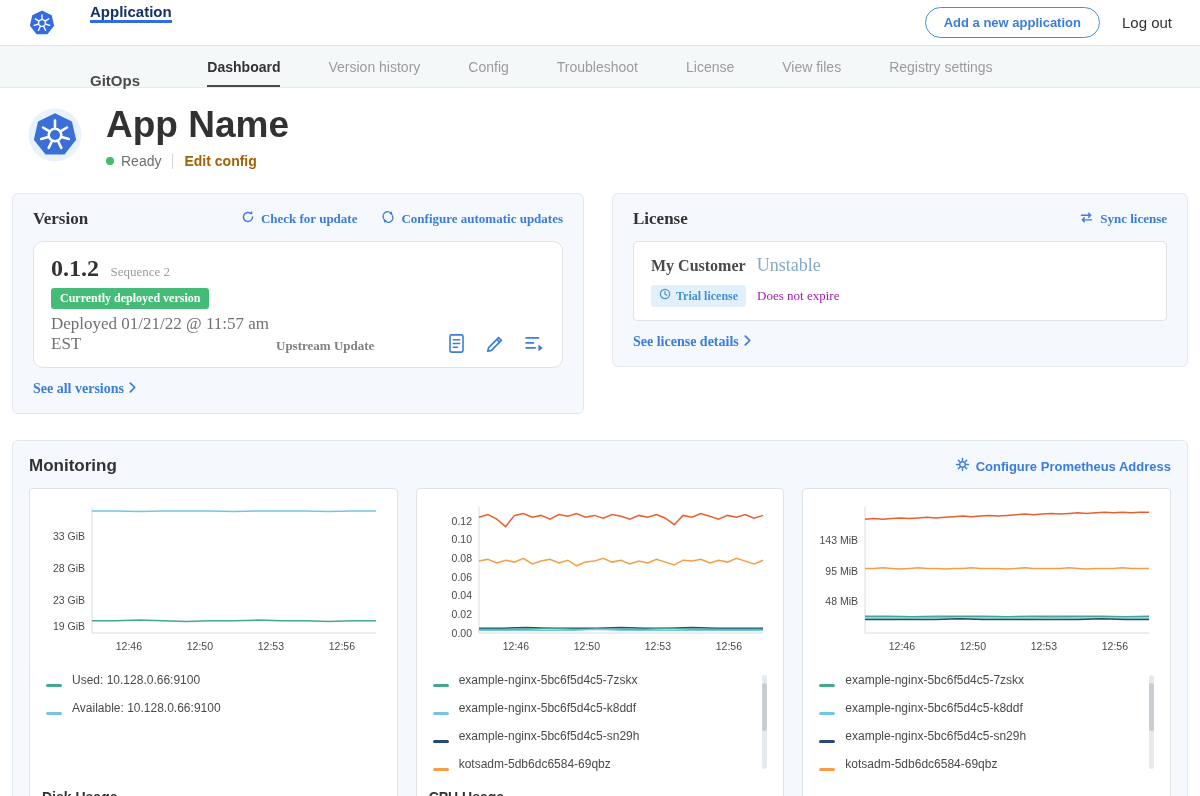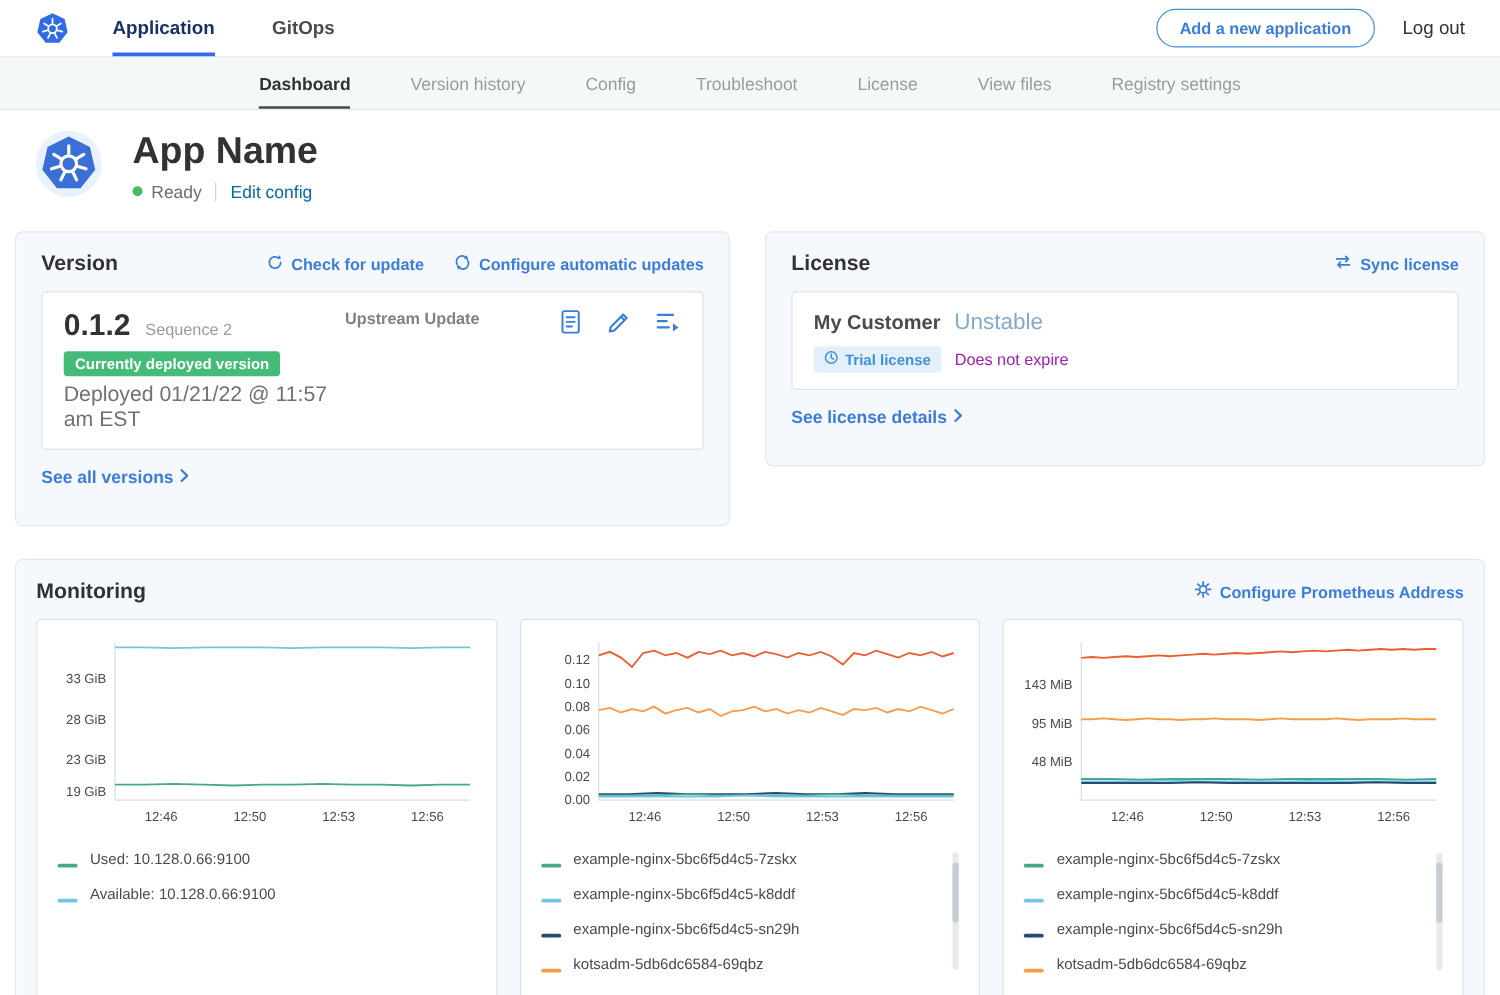--- a/index.html
+++ b/index.html
@@ -8,52 +8,52 @@
     width:1200px; height:796px; overflow:hidden;
     font-family:"Liberation Sans", sans-serif;
     color:#323232; background:#fff; font-size:14px;
   }
   a { cursor:pointer; text-decoration:none; }
 
   
   .topnav { height:46px; border-bottom:1px solid #e5e5e5; display:flex; align-items:stretch; justify-content:space-between; padding:0 28px; }
   .nav-left { display:flex; align-items:stretch; }
   .brand { display:flex; align-items:center; margin-right:34px; }
-  .top-tabs { display:flex; gap:46px; }
+  .top-tabs { display:flex; gap:46px;flex-direction:column; }
   .top-tab { display:flex; align-items:center; font-size:15px; font-weight:bold; color:#4a4a4a; border-bottom:3px solid transparent; padding-top:3px; }
   .top-tab.active { color:#163166; border-bottom-color:#326ce5; }
   .nav-right { display:flex; align-items:center; gap:22px; }
   .add-app-btn { background:#fff; border:1px solid #4591d8; color:#3b7dd9; font-family:inherit; font-size:13px; font-weight:bold; padding:7px 18px; border-radius:17px; cursor:pointer; }
   .logout { font-size:15px; color:#323232; font-weight:500; }
 
   
   .subnav { height:42px; background:#f5f8f9; border-bottom:1px solid #e7ebed; display:flex; justify-content:center; gap:48px; }
   .subnav a { display:flex; align-items:center; font-size:14px; color:#9b9b9b; border-bottom:2px solid transparent; padding-top:2px;text-align:center; }
   .subnav a.active { color:#323232; font-weight:bold; border-bottom-color:#4a4a4a; }
 
   
   .app-header { display:flex; align-items:center; gap:24px; padding:16px 28px 18px; }
-  .app-title { font-size:30px; font-weight:bold; margin:0 0 7px; color:#323232; }
+  .app-title { font-size:37px; font-weight:bold; margin:0 0 7px; color:#323232; }
   .status-row { display:flex; align-items:center; font-size:14px; color:#6e6e6e; }
   .status-dot { width:8px; height:8px; border-radius:50%; background:#44bb66; margin-right:7px; }
   .status-sep { width:1px; height:15px; background:#d5d5d5; margin:0 11px; }
-  .edit-config { color:#0369a1; }
+  .edit-config { color:#a16207;font-weight:bold; }
 
   
   .cards-row { display:flex; gap:28px; margin:6px 12px 0; align-items:flex-start; }
-  .card { background:#f5f8fc; border:1px solid #e3e8ee; border-radius:6px; padding:15px 20px 31px; }
+  .card { background:#f5f8fc; border:1px solid #e3e8ee; border-radius:6px; padding:15px 20px 16px;font-family:Liberation Serif, serif; }
   .version-card { flex:0 0 572px; }
   .license-card { flex:1; }
   .card-head { display:flex; align-items:center; justify-content:space-between; margin-bottom:12px; }
   .card-head h2 { font-size:17px; margin:0; color:#323232; }
   .head-links { display:flex; align-items:center; gap:24px; }
   .head-link { display:inline-flex; align-items:center; gap:6px; color:#3b7dd9; font-size:13px; font-weight:bold; }
   .inner-box { background:#fff; border:1px solid #dfe3e5; border-radius:4px; padding:13px 17px; }
 
-  .version-box { display:flex; align-items:flex-start; }
+  .version-box { display:flex; align-items:flex-end;border-radius:10px; }
   .ver-left { width:225px; }
   .ver-num { font-size:24px; font-weight:bold; color:#323232; }
   .seq { font-size:13px; color:#9b9b9b; margin-left:8px; }
   .badge-green { display:inline-block; margin:6px 0 5px; background:#44bb77; color:#fff; font-size:12px; font-weight:bold; padding:3px 9px; border-radius:3px; }
   .deployed-at { font-size:17px; color:#717171; }
   .upstream { flex:1; text-align:left; font-size:13px; font-weight:bold; color:#818181; }
   .ver-icons { display:flex; align-items:center; gap:19px; }
   .icon-btn { display:inline-flex; cursor:pointer; }
   .see-link { display:inline-flex; align-items:center; gap:5px; margin-top:13px; color:#3b7dd9; font-size:14px; font-weight:bold; }
 

